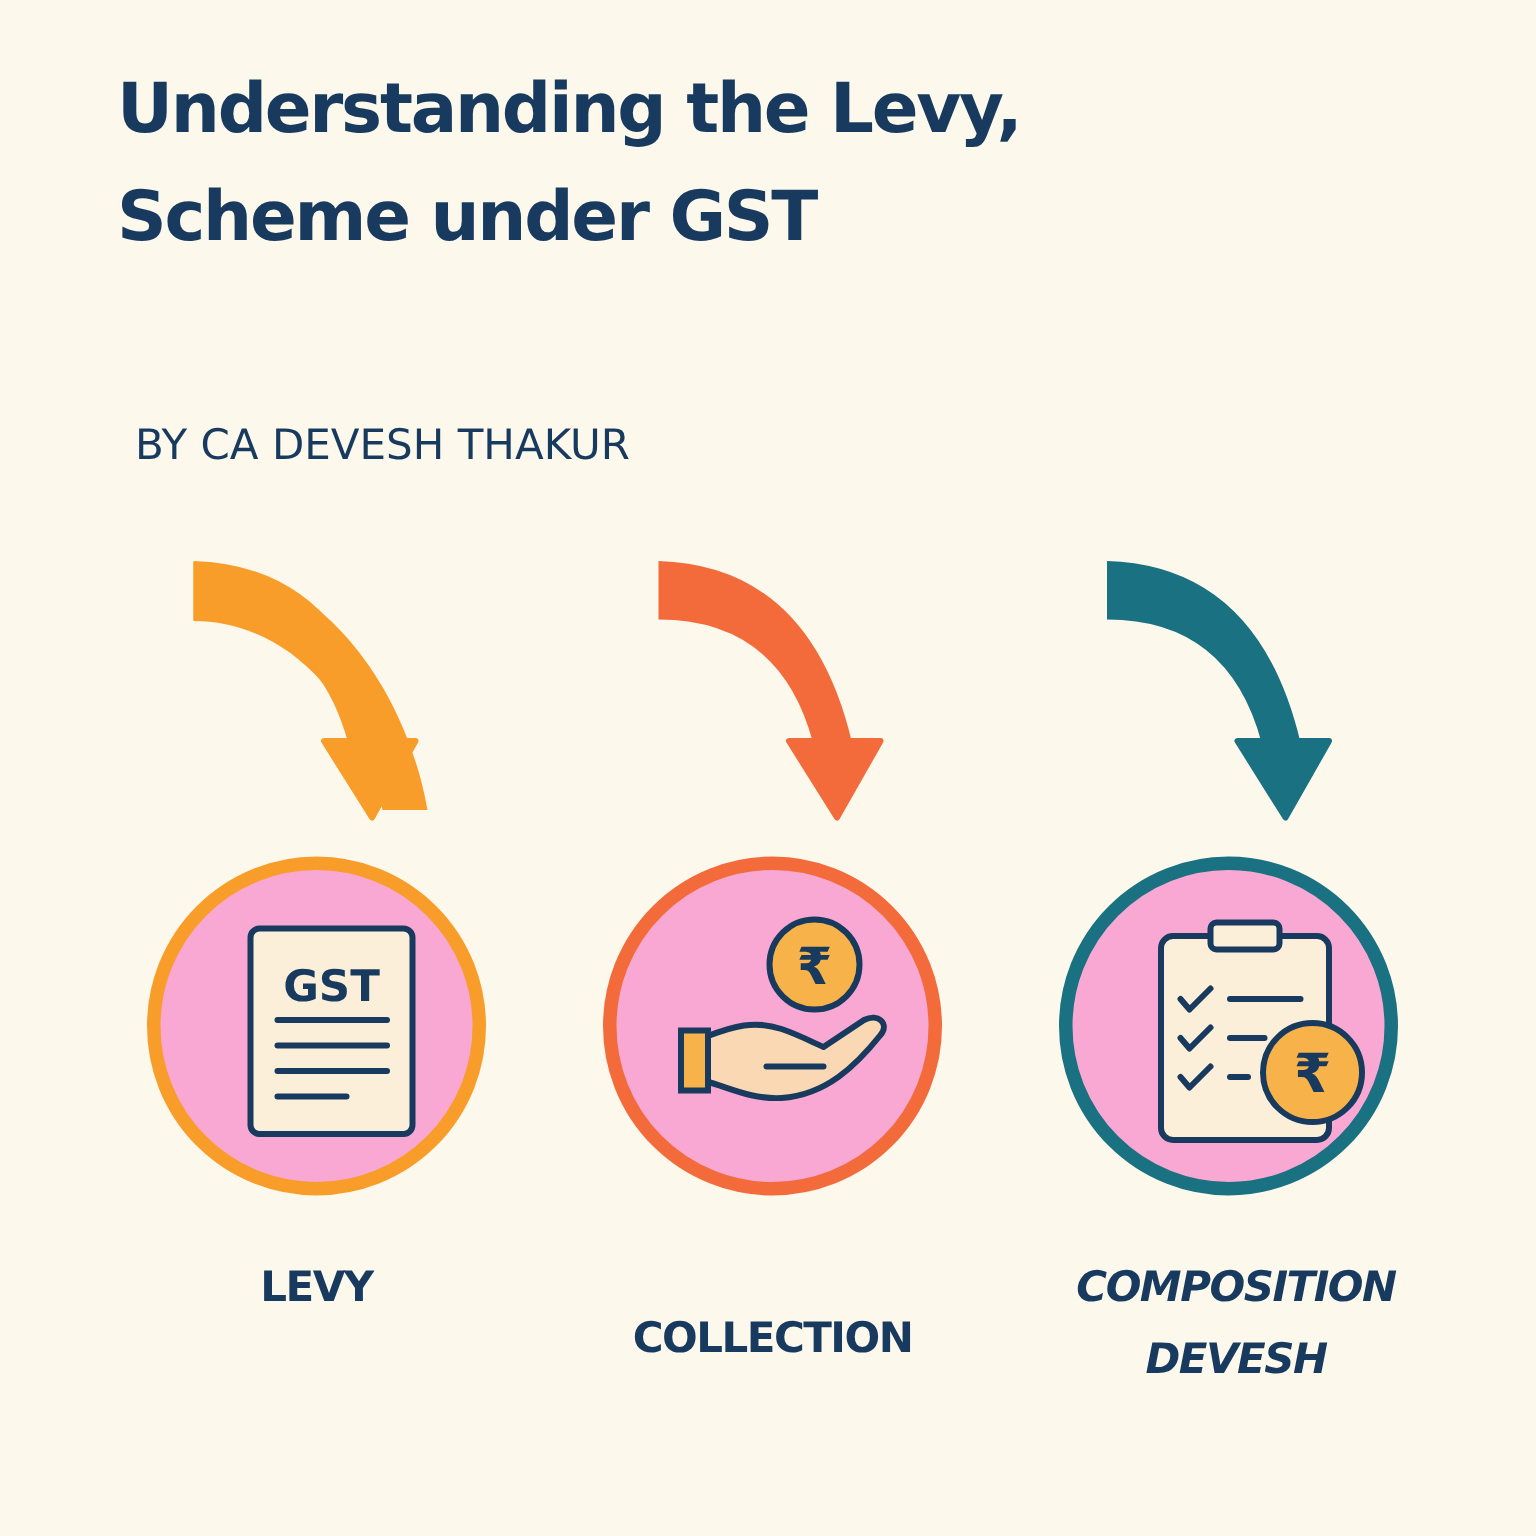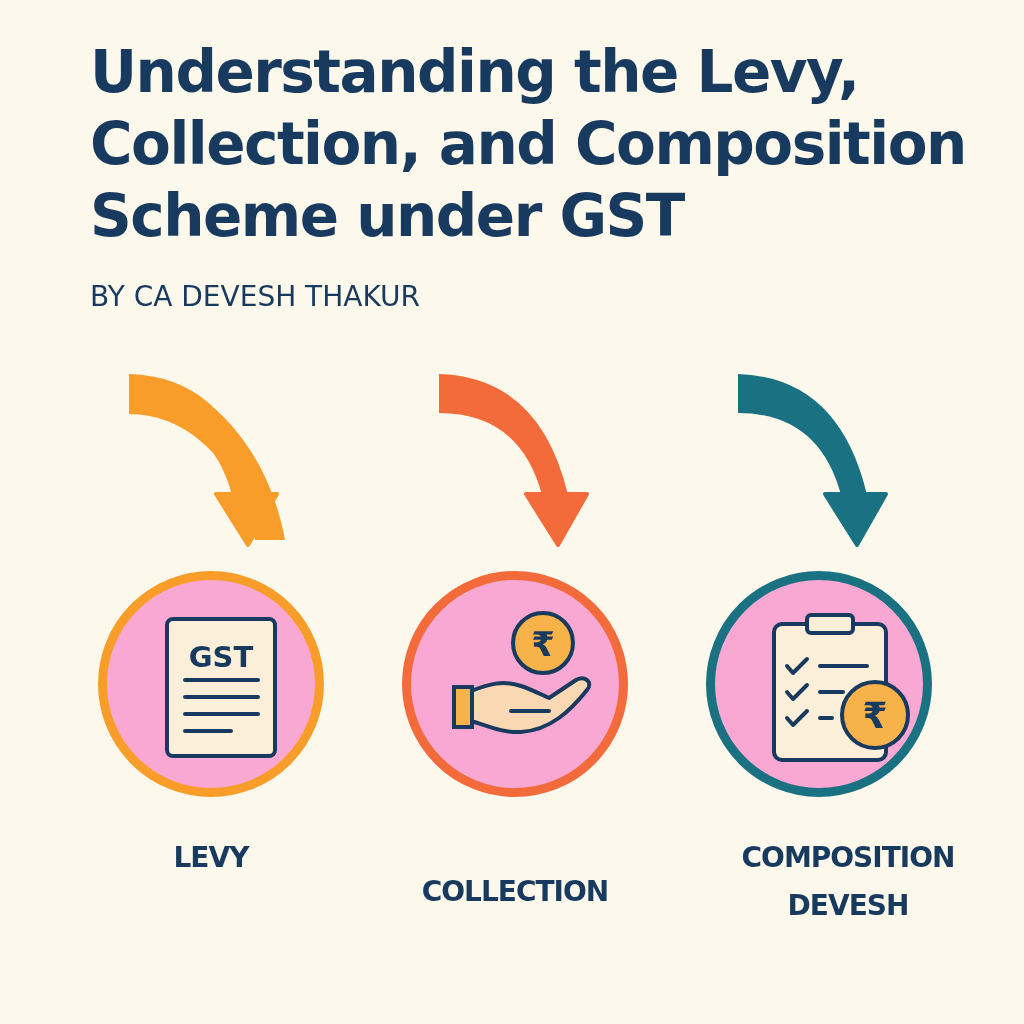--- a/index.html
+++ b/index.html
@@ -6,23 +6,23 @@
     body {
       width: 1024px; height: 1024px;
       background: #fdf8ec;
       position: relative;
       overflow: hidden;
       font-family: "DejaVu Sans", "Liberation Sans", sans-serif;
       color: #173a5e;
     }
     .title {
       position: absolute;
-      left: 90px; top: 36px;
+      left: 78px; top: 36px;
       width: 900px;
-      font-size: 58px;
+      font-size: 46px;
       font-weight: bold;
       line-height: 72px;
       letter-spacing: -1.5px;
       color: #173a5e;
       margin: 0;
     }
     .title span { display: block; white-space: nowrap; }
     .byline {
       position: absolute;
       left: 90px; top: 280px;
@@ -51,21 +51,20 @@
       letter-spacing: -1px;
       color: #173a5e;
       white-space: nowrap;
     }
   </style>
 </head>
 <body>
 
 <h1 class="title">
   <span>Understanding the Levy,</span>
-  <span>Collection, and Composition</span>
   <span>Scheme under GST</span>
 </h1>
 <div class="byline">BY CA DEVESH THAKUR</div>
 
 <svg class="arrow" style="left:120px;top:365px" width="200" height="190" viewBox="0 0 200 190">
   <path d="M9,9 C70,9 120,60 135,135 L165,135 C150,50 90,-30 9,-30 Z" fill="#f99d2a" transform="translate(0,40) scale(1,1)"></path>
   <path d="M9,9 Q110,12 138,130 L112,130 Q90,48 9,48 Z" fill="#f99d2a"></path>
   <path d="M96,129 L157,129 L128,180 Z" fill="#f99d2a" stroke="#f99d2a" stroke-width="4" stroke-linejoin="round"></path>
 </svg>
 <svg class="arrow" style="left:430px;top:365px" width="200" height="190" viewBox="0 0 200 190">
@@ -112,16 +111,16 @@
     <text x="160" y="148" text-anchor="middle" font-family="DejaVu Sans, sans-serif" font-weight="bold" font-size="36" fill="#173a5e">₹</text>
   </svg>
 </div>
 
 <div class="label" style="left:98px;top:834px;width:226px;">
   <div>LEVY</div>
 </div>
 <div class="label" style="left:365px;top:868px;width:300px;">
   <div>COLLECTION</div>
 </div>
-<div class="label" style="left:698px;top:834px;width:300px;">
+<div class="label" style="left:674px;top:834px;width:300px;font-style:italic;">
   <div>COMPOSITION</div>
   <div>DEVESH</div>
 </div>
 
 </body></html>

